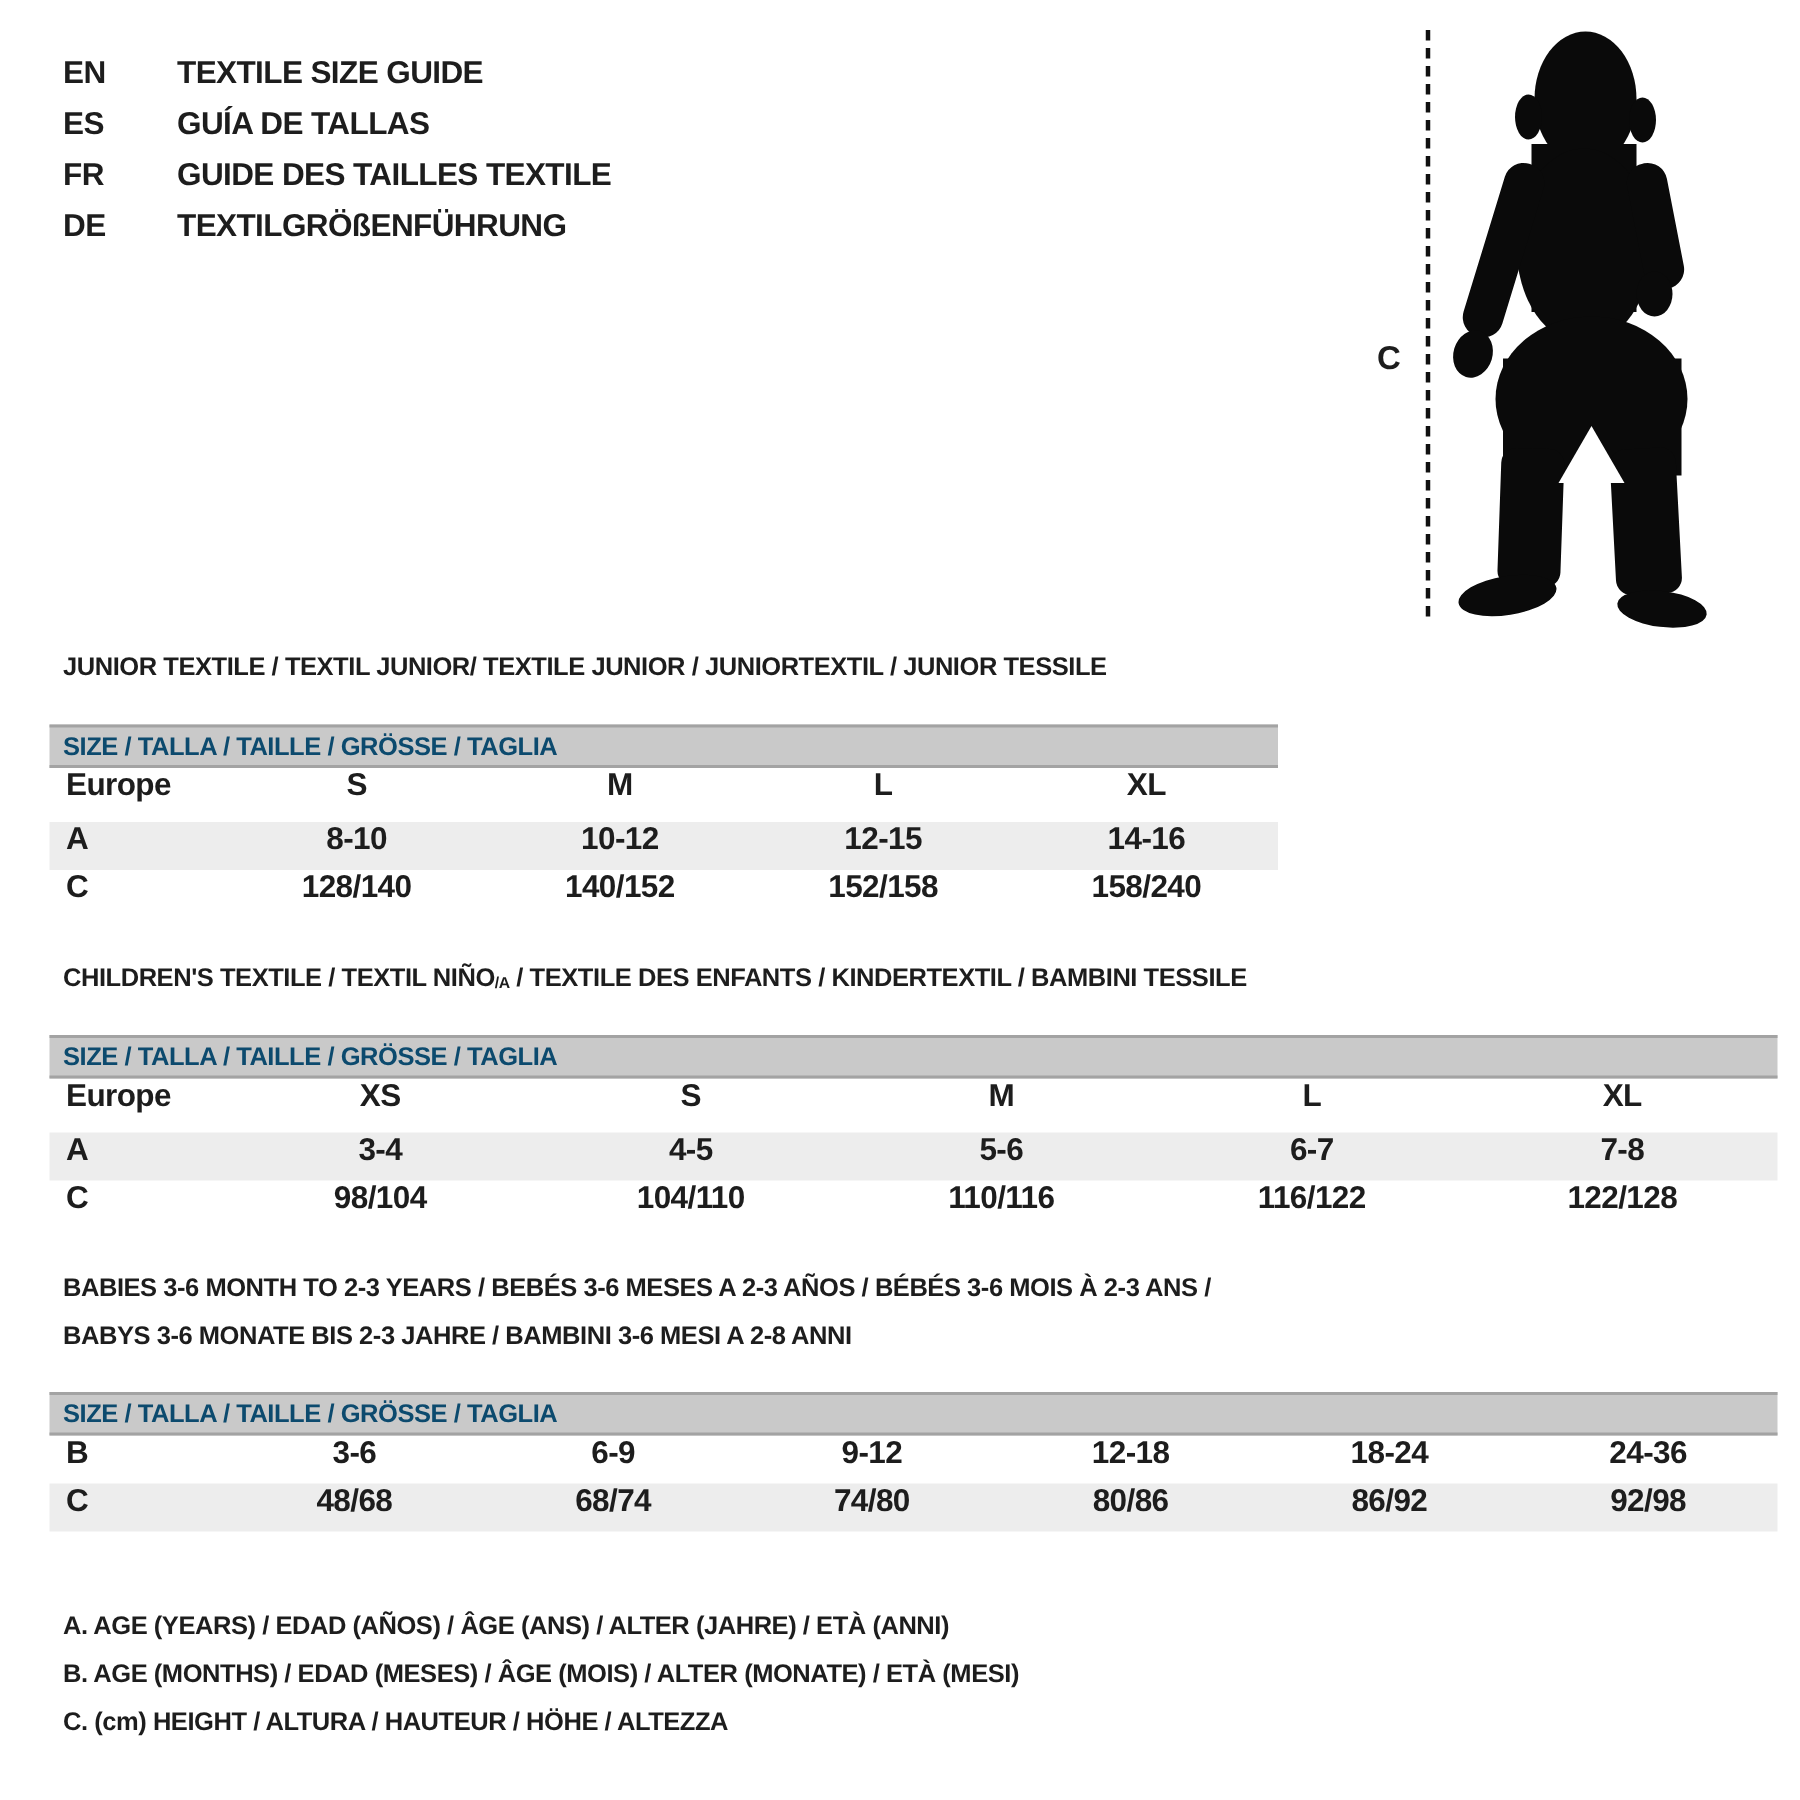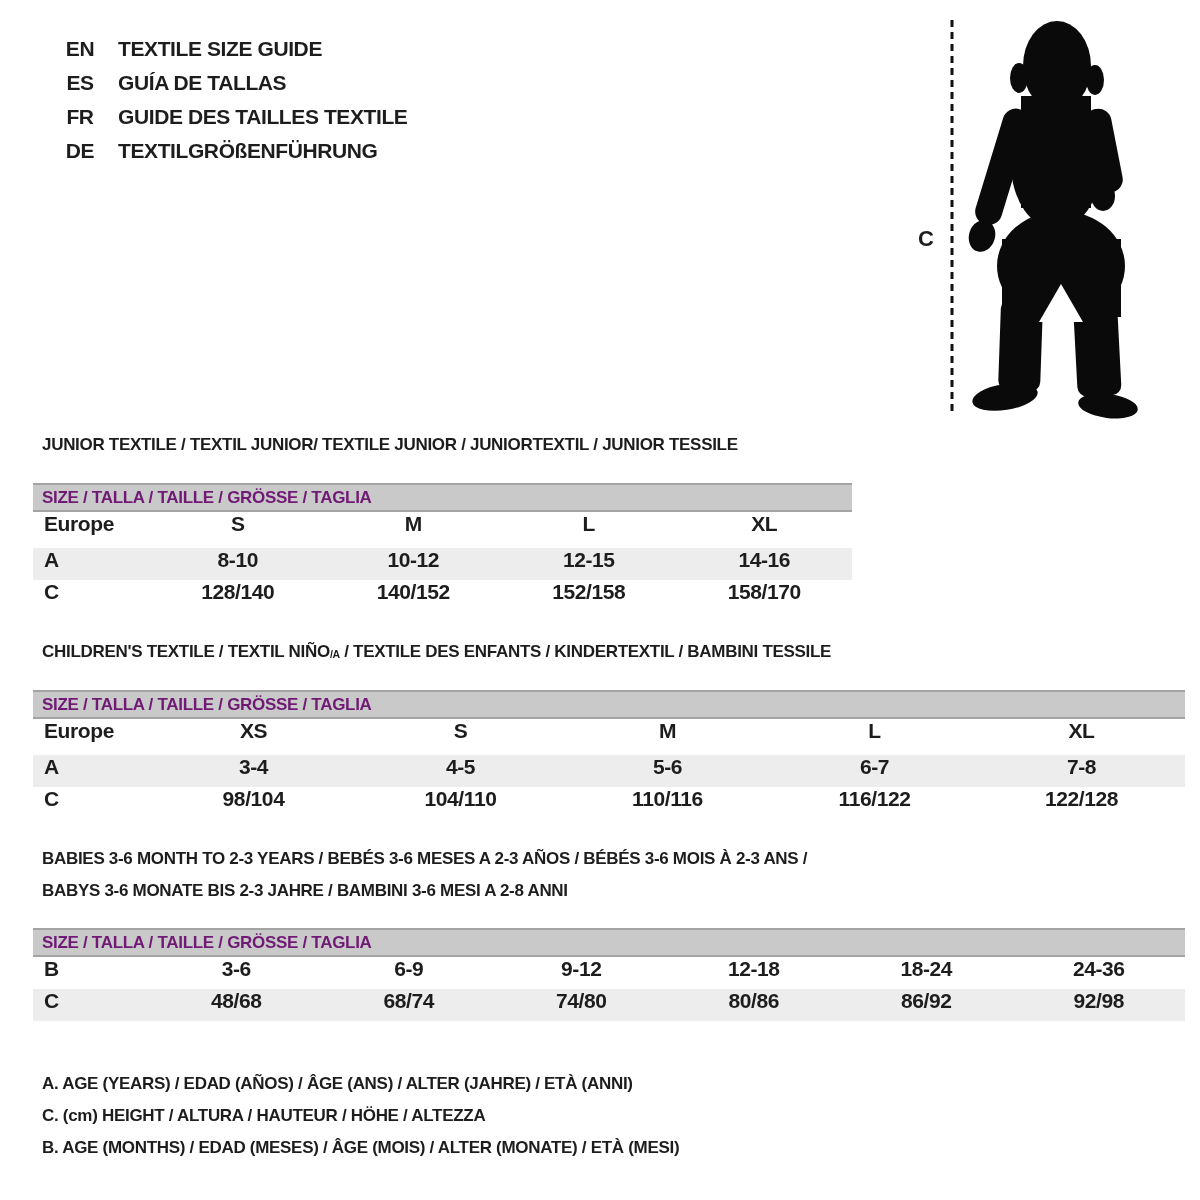--- a/index.html
+++ b/index.html
@@ -6,21 +6,21 @@
   html,body { background:#ffffff; }
   .page {
     position:relative; width:1200px; height:1200px; background:#fff;
     font-family:"Liberation Sans", sans-serif; font-weight:bold;
     color:#1d1d1d; overflow:hidden;
   }
 
   
   .lang-list { position:absolute; left:42px; top:32px; }
   .lang-row { display:flex; height:34px; align-items:center; font-size:21px; letter-spacing:-0.4px; }
-  .lang-code { width:76px;text-align:center; }
+  .lang-code { width:76px; }
 
   
   .figure { position:absolute; left:905px; top:14px; width:240px; height:412px; }
   .figure svg { position:absolute; left:0; top:0; }
   .measure-label { position:absolute; left:13px; top:212px; font-size:22px; }
 
   
   .section-title { position:absolute; left:42px; font-size:17px; letter-spacing:-0.3px; line-height:22px; white-space:nowrap; }
   #junior-title { top:434px; }
   #childrens-title { top:641px; }
@@ -29,21 +29,21 @@
 
   
   .table { position:absolute; left:33px; }
   #junior-table { top:483px; width:819px; }
   #childrens-table { top:690px; width:1152px; }
   #babies-table { top:928px; width:1152px; }
   .size-bar {
     height:29px; background:#c9c9c9;
     border-top:2px solid #a3a3a3; border-bottom:2px solid #a3a3a3;
     display:flex; align-items:center; padding-left:9px;
-    font-size:17px; letter-spacing:-0.3px; color:#701a75; white-space:nowrap;
+    font-size:17px; letter-spacing:-0.3px; color:#0c4a6e; white-space:nowrap;
   }
   .trow { display:flex; height:32px; font-size:21px; letter-spacing:-0.4px; }
   .trow.first { height:36px; }
   .trow.shaded { background:#ededed; }
   .tlabel { width:117px; padding-left:11px; }
   .tcell { flex:1; text-align:center; }
 
   
   .legend { position:absolute; left:42px; top:1068px; font-size:17px; letter-spacing:-0.3px; line-height:32px; white-space:nowrap; }
 </style>
@@ -111,21 +111,21 @@
         <div class="tcell">8-10</div>
         <div class="tcell">10-12</div>
         <div class="tcell">12-15</div>
         <div class="tcell">14-16</div>
       </div>
     <div class="trow">
         <div class="tlabel">C</div>
         <div class="tcell">128/140</div>
         <div class="tcell">140/152</div>
         <div class="tcell">152/158</div>
-        <div class="tcell">158/170</div>
+        <div class="tcell">158/240</div>
       </div>
   </div>
 
   <div class="section-title" id="childrens-title">
     <span>CHILDREN'S TEXTILE / TEXTIL NIÑO</span><span class="sub">/A</span><span> / TEXTILE DES ENFANTS / KINDERTEXTIL / BAMBINI TESSILE</span>
   </div>
   <div class="table" id="childrens-table">
     <div class="size-bar">SIZE / TALLA / TAILLE / GRÖSSE / TAGLIA</div>
     <div class="trow first">
         <div class="tlabel">Europe</div>
@@ -174,17 +174,17 @@
         <div class="tcell">68/74</div>
         <div class="tcell">74/80</div>
         <div class="tcell">80/86</div>
         <div class="tcell">86/92</div>
         <div class="tcell">92/98</div>
       </div>
   </div>
 
   <div class="legend">
     <div>A. AGE (YEARS) / EDAD (AÑOS) / ÂGE (ANS) / ALTER (JAHRE) / ETÀ (ANNI)</div>
+    <div>B. AGE (MONTHS) / EDAD (MESES) / ÂGE (MOIS) / ALTER (MONATE) / ETÀ (MESI)</div>
     <div>C. (cm) HEIGHT / ALTURA / HAUTEUR / HÖHE / ALTEZZA</div>
-    <div>B. AGE (MONTHS) / EDAD (MESES) / ÂGE (MOIS) / ALTER (MONATE) / ETÀ (MESI)</div>
   </div>
 
 </div>
 
 </body></html>

